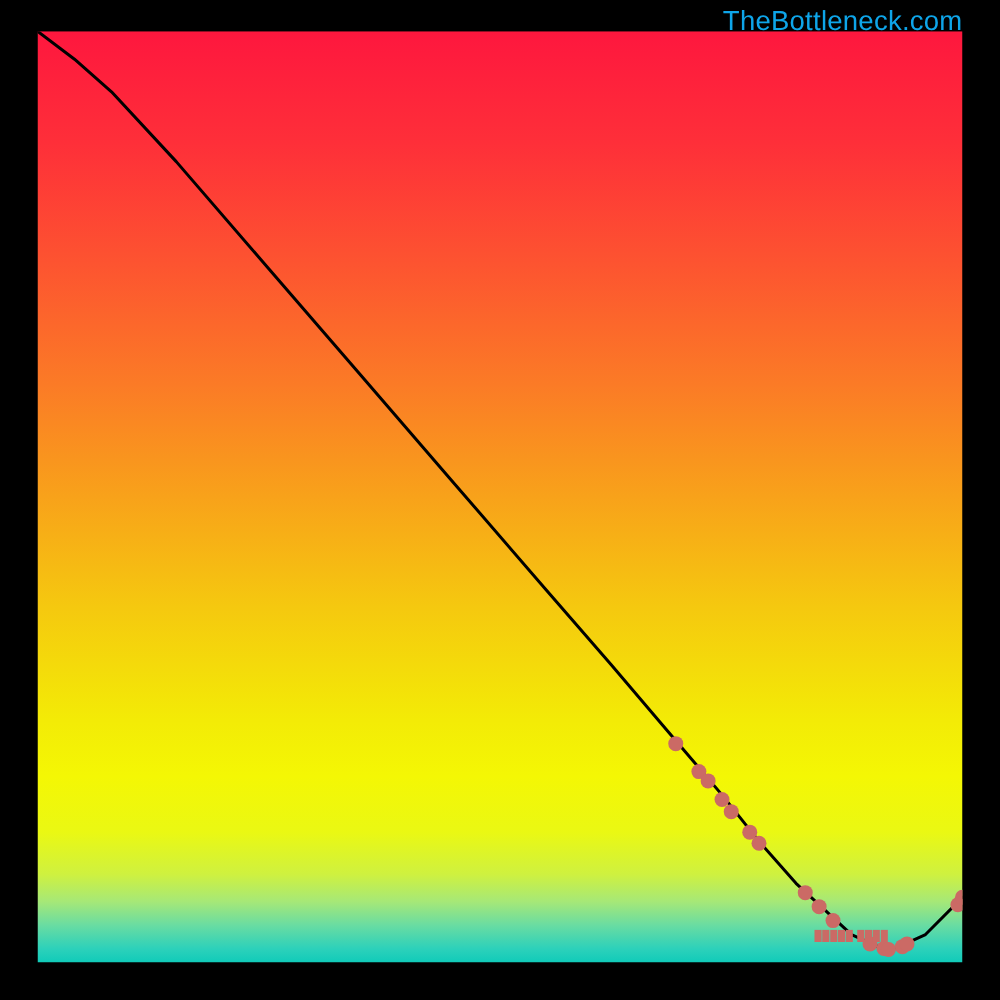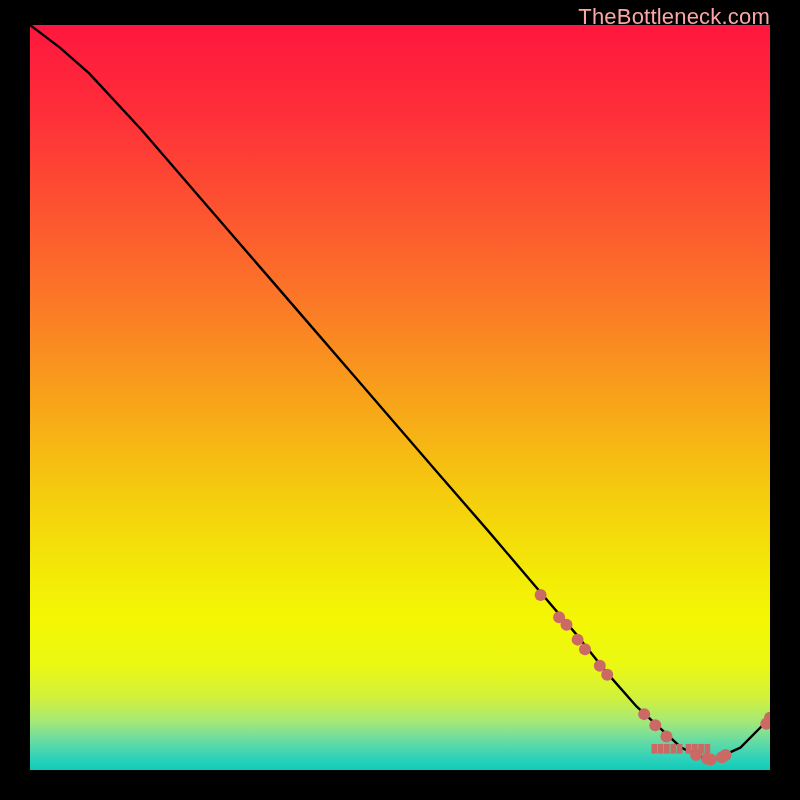--- a/index.html
+++ b/index.html
@@ -22,21 +22,21 @@
     top: 25px;
     width: 740px;
     height: 745px;
   }
   .attribution {
     position: absolute;
     top: 4px;
     right: 30px;
     font-family: Arial, Helvetica, sans-serif;
     font-size: 22px;
-    color: #fca5a5;
+    color: #0ea5e9;
     letter-spacing: 0.2px;
   }
 </style>
 </head>
 <body>
 
 <div class="stage">
   <svg class="plot" viewBox="0 0 740 745" preserveAspectRatio="none">
     <defs>
       <linearGradient id="bg-grad" x1="0" y1="0" x2="0" y2="1">

